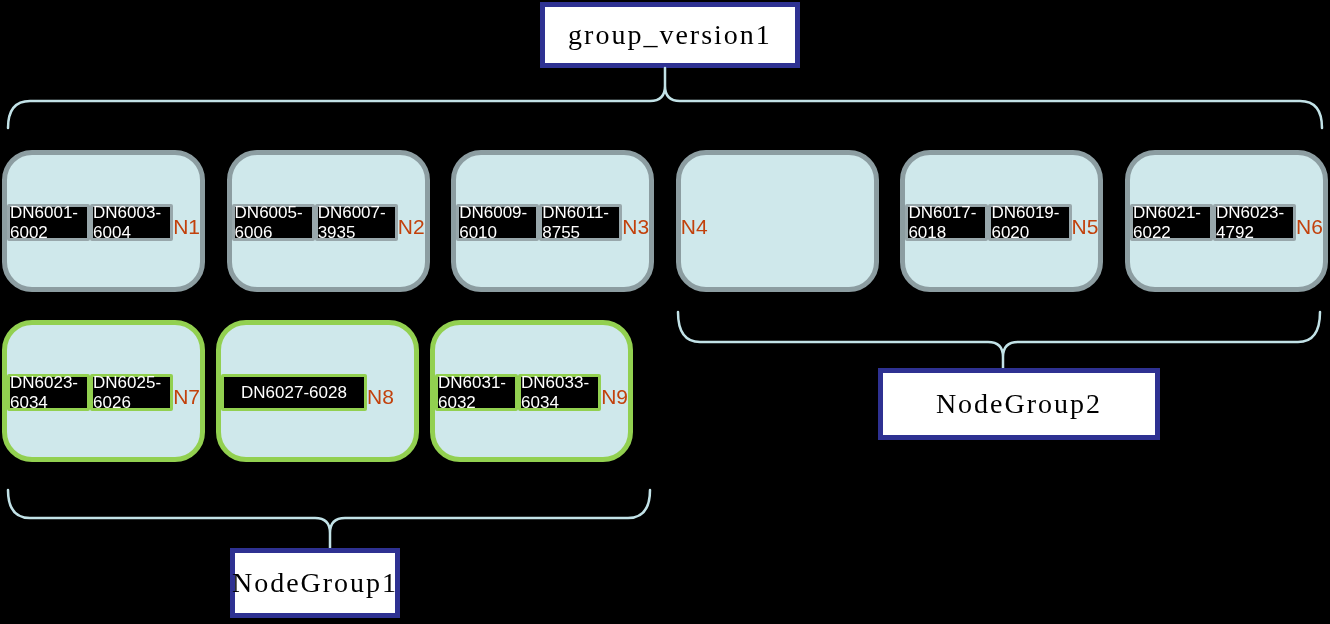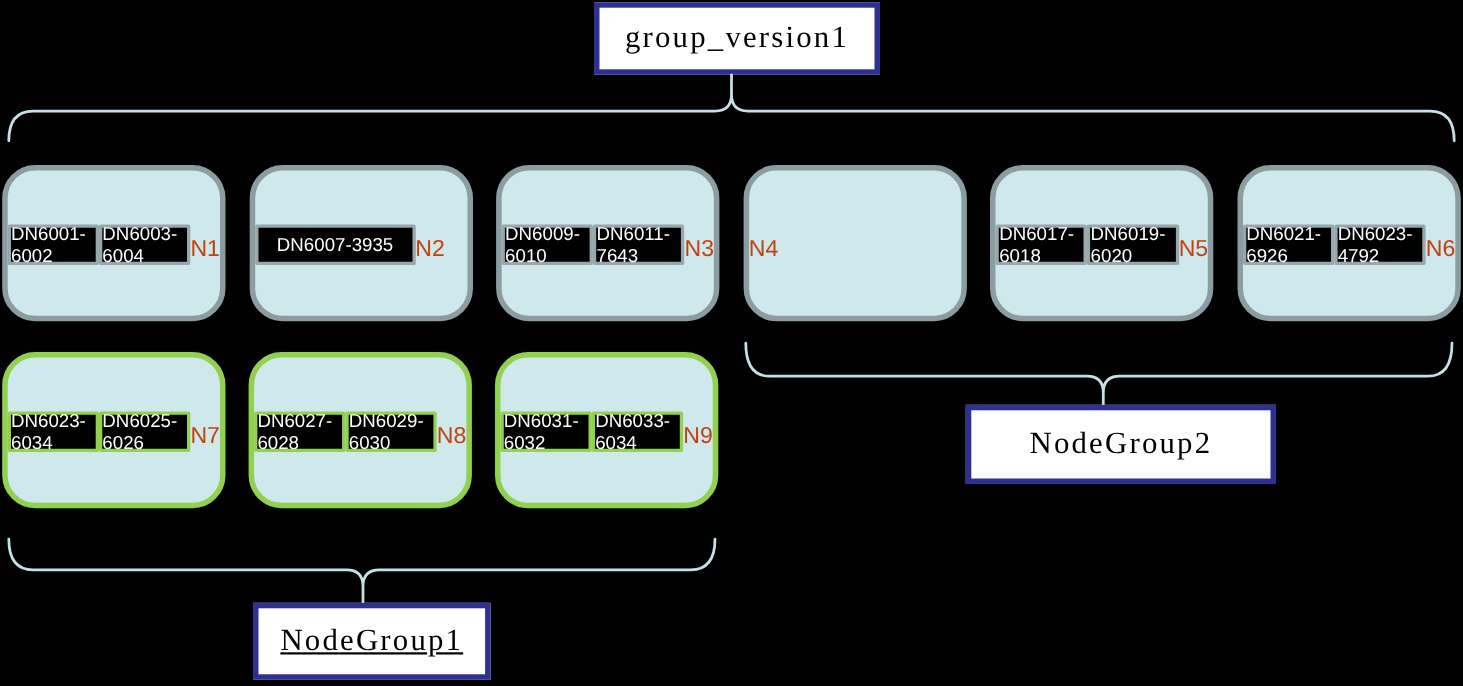--- a/index.html
+++ b/index.html
@@ -26,26 +26,26 @@
     display: flex;
     align-items: center;
     justify-content: center;
     font-family: "Liberation Serif", "DejaVu Serif", serif;
     font-size: 28px;
     letter-spacing: 2px;
     color: #000000;
   }
   #title-box      { left: 540px; top: 2px;   width: 260px; height: 66px; }
   #nodegroup2-box { left: 878px; top: 368px; width: 282px; height: 72px; }
-  #nodegroup1-box { left: 230px; top: 548px; width: 216px; height: 70px; text-decoration: underline; }
+  #nodegroup1-box { left: 230px; top: 548px; width: 170px; height: 70px; }
 
   
   .row { position: absolute; display: flex; }
   #row1 { left: 2px; top: 150px; width: 1326px; justify-content: space-between; }
-  #row2 { left: 2px; top: 320px; gap: 21px; }
+  #row2 { left: 2px; top: 320px; gap: 11px; }
 
   
   .node {
     width: 203px;
     height: 142px;
     box-sizing: border-box;
     border-radius: 30px;
     background: #cfe8eb;
     padding-top: 13px;
     display: flex;
@@ -110,52 +110,52 @@
     <path d="M8,490 Q8,518 30,518 H315 Q330,518 330,533 V548 M650,490 Q650,518 628,518 H345 Q330,518 330,533"></path>
   </svg>
 
   <div class="row" id="row1">
     <div class="node gray">
       <div class="dn">DN6001-6002</div>
       <div class="dn">DN6003-6004</div>
       <div class="nlabel">N1</div>
     </div>
     <div class="node gray">
+      <div class="dn">DN6005-6006</div>
       <div class="dn">DN6007-3935</div>
       <div class="nlabel">N2</div>
     </div>
     <div class="node gray">
       <div class="dn">DN6009-6010</div>
-      <div class="dn">DN6011-7643</div>
+      <div class="dn">DN6011-8755</div>
       <div class="nlabel">N3</div>
     </div>
     <div class="node gray">
       <div class="nlabel">N4</div>
     </div>
     <div class="node gray">
       <div class="dn">DN6017-6018</div>
       <div class="dn">DN6019-6020</div>
       <div class="nlabel">N5</div>
     </div>
     <div class="node gray">
-      <div class="dn">DN6021-6926</div>
+      <div class="dn">DN6021-6022</div>
       <div class="dn">DN6023-4792</div>
       <div class="nlabel">N6</div>
     </div>
   </div>
 
   <div class="row" id="row2">
     <div class="node green">
       <div class="dn">DN6023-6034</div>
       <div class="dn">DN6025-6026</div>
       <div class="nlabel">N7</div>
     </div>
     <div class="node green">
       <div class="dn">DN6027-6028</div>
-      <div class="dn">DN6029-6030</div>
       <div class="nlabel">N8</div>
     </div>
     <div class="node green">
       <div class="dn">DN6031-6032</div>
       <div class="dn">DN6033-6034</div>
       <div class="nlabel">N9</div>
     </div>
   </div>
 
   <div class="label-box" id="nodegroup2-box">

